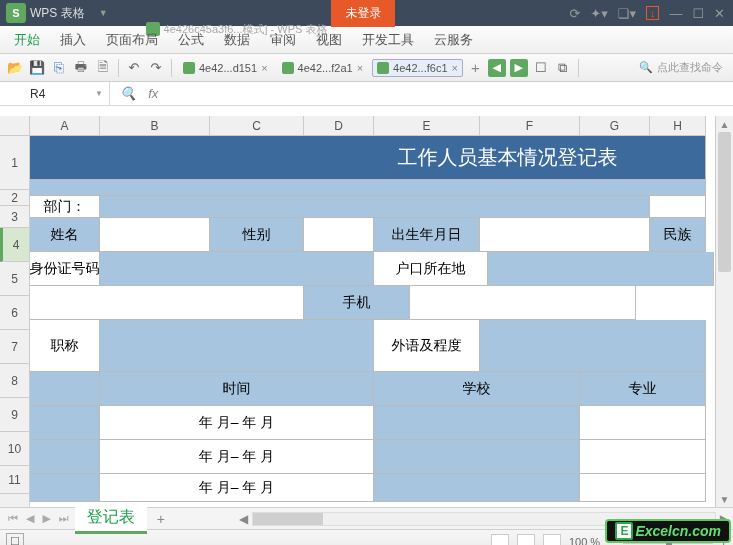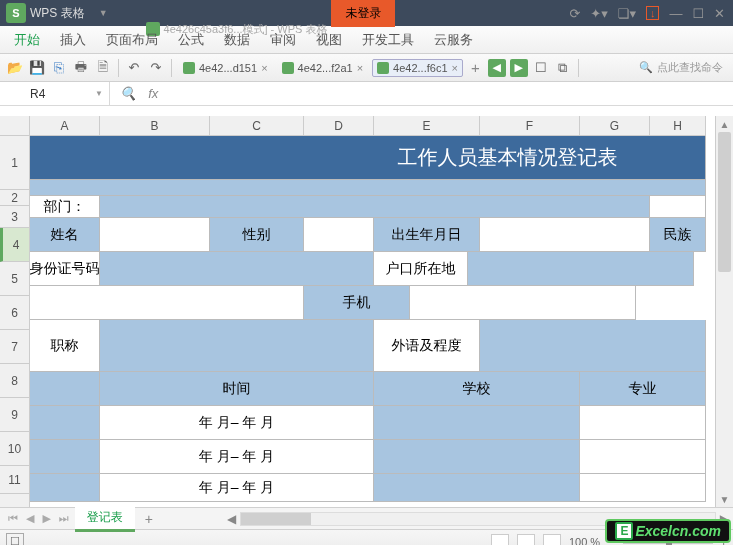--- a/index.html
+++ b/index.html
@@ -6,21 +6,21 @@
 body { width: 733px; height: 545px; background: #fff; overflow: hidden; font-size: 12px; color: #333; }
 
 
 .titlebar { height: 26px; background: #3d4a5c; display: flex; align-items: center; color: #ccc; }
 .titlebar .logo { width: 20px; height: 20px; background: #5fa85f; border-radius: 3px; margin: 0 4px 0 6px; display: flex; align-items: center; justify-content: center; color: #fff; font-weight: bold; font-size: 11px; }
 .titlebar .prodname { color: #ddd; font-size: 12px; padding-right: 6px; }
 .titlebar .dropdown { color: #999; font-size: 9px; padding: 0 8px; }
 .titlebar .docname { display: flex; align-items: center; gap: 4px; margin-left: 30px; margin-top: 32px; }
 .titlebar .docicon { width: 14px; height: 14px; background: #5fa85f; border-radius: 2px; display: inline-block; }
 .titlebar .doctext { color: #aaa; font-size: 11px; }
-.titlebar .login { background: #e8592a; color: #000000; padding: 5px 14px; font-size: 12px; margin-left: 4px; }
+.titlebar .login { background: #e8592a; color: #ffffff; padding: 5px 14px; font-size: 12px; margin-left: 4px; }
 .titlebar .right-icons { margin-left: auto; display: flex; align-items: center; gap: 10px; padding-right: 8px; color: #999; font-size: 13px; }
 .titlebar .right-icons span { cursor: default; }
 
 
 .menubar { height: 28px; background: linear-gradient(#fcfcfc,#f0f0f0); border-bottom: 1px solid #d0d0d0; display: flex; align-items: center; padding-left: 14px; gap: 20px; font-size: 13px; color: #555; }
 .menubar .menu-item.active { color: #1a9e4b; }
 
 
 .toolbar { height: 28px; background: linear-gradient(#fafafa,#ededed); border-bottom: 1px solid #d0d0d0; display: flex; align-items: center; padding: 0 6px; gap: 4px; }
 .toolbar .icon { width: 18px; height: 18px; display: flex; align-items: center; justify-content: center; font-size: 13px; color: #666; }
@@ -59,21 +59,21 @@
 .hdr-blue { background: #a8c5e0; }
 .cell.white { background: #fff; }
 .cell.label { background: #a8c5e0; }
 .vscroll { width: 18px; background: #f0f0f0; border-left: 1px solid #ccc; position: relative; }
 .vscroll .up, .vscroll .down { height: 16px; display: flex; align-items: center; justify-content: center; color: #888; font-size: 10px; }
 .vscroll .thumb { position: absolute; top: 16px; left: 2px; right: 2px; height: 140px; background: #cfcfcf; border-radius: 2px; }
 
 
 .sheettabs { height: 22px; background: #f4f4f4; border-top: 1px solid #d0d0d0; display: flex; align-items: center; padding-left: 6px; gap: 4px; }
 .sheettabs .nav { color: #aaa; font-size: 11px; padding: 0 2px; }
-.sheettabs .tab { padding: 3px 12px; font-size: 12px; color: #444; }
+.sheettabs .tab { padding: 3px 12px; font-size: 16px; color: #444; }
 .sheettabs .tab.active { border-bottom: 3px solid #5fa85f; color: #1a9e4b; background: #fff; }
 .sheettabs .plus { color: #888; font-size: 14px; padding: 0 6px; }
 .sheettabs .hscroll { margin-left: 60px; flex: 1; height: 14px; display: flex; align-items: center; }
 .sheettabs .hscroll .track { flex: 1; height: 14px; background: #f0f0f0; position: relative; border: 1px solid #ddd; }
 .sheettabs .hscroll .thumb { position: absolute; left: 0; width: 70px; top: 0; bottom: 0; background: #cfcfcf; }
 
 
 .statusbar { height: 24px; background: linear-gradient(#f6f6f6,#ececec); border-top: 1px solid #d0d0d0; display: flex; align-items: center; padding: 0 6px; font-size: 11px; color: #666; }
 .statusbar .right { margin-left: auto; display: flex; align-items: center; gap: 8px; }
 .statusbar .viewbtn { width: 18px; height: 16px; border: 1px solid #ccc; background: #fff; }
@@ -217,21 +217,21 @@
             <div class="cell white" style="width: 110px; height: 100%;"></div>
             <div class="cell label" style="width: 94px; height: 100%;">性别</div>
             <div class="cell white" style="width: 70px; height: 100%;"></div>
             <div class="cell label" style="width: 106px; height: 100%;">出生年月日</div>
             <div class="cell white" style="width: 170px; height: 100%;"></div>
             <div class="cell label" style="width: 56px; height: 100%;">民族</div>
           </div>
           <div class="row" style="height: 34px;">
             <div class="cell white" style="width: 70px; height: 100%;">身份证号码</div>
             <div class="cell label" style="width: 274px; height: 100%;"></div>
-            <div class="cell white" style="width: 94px; height: 100%;">户口所在地</div>
+            <div class="cell white" style="width: 114px; height: 100%;">户口所在地</div>
             <div class="cell label" style="width: 226px; height: 100%;"></div>
           </div>
           <div class="row" style="height: 34px;">
             <div class="cell white" style="width: 274px; height: 100%;"></div>
             <div class="cell label" style="width: 106px; height: 100%;">手机</div>
             <div class="cell white" style="width: 226px; height: 100%;"></div>
           </div>
           <div class="row" style="height: 52px;">
             <div class="cell white" style="width: 70px; height: 100%;">职称</div>
             <div class="cell label" style="width: 274px; height: 100%;"></div>

